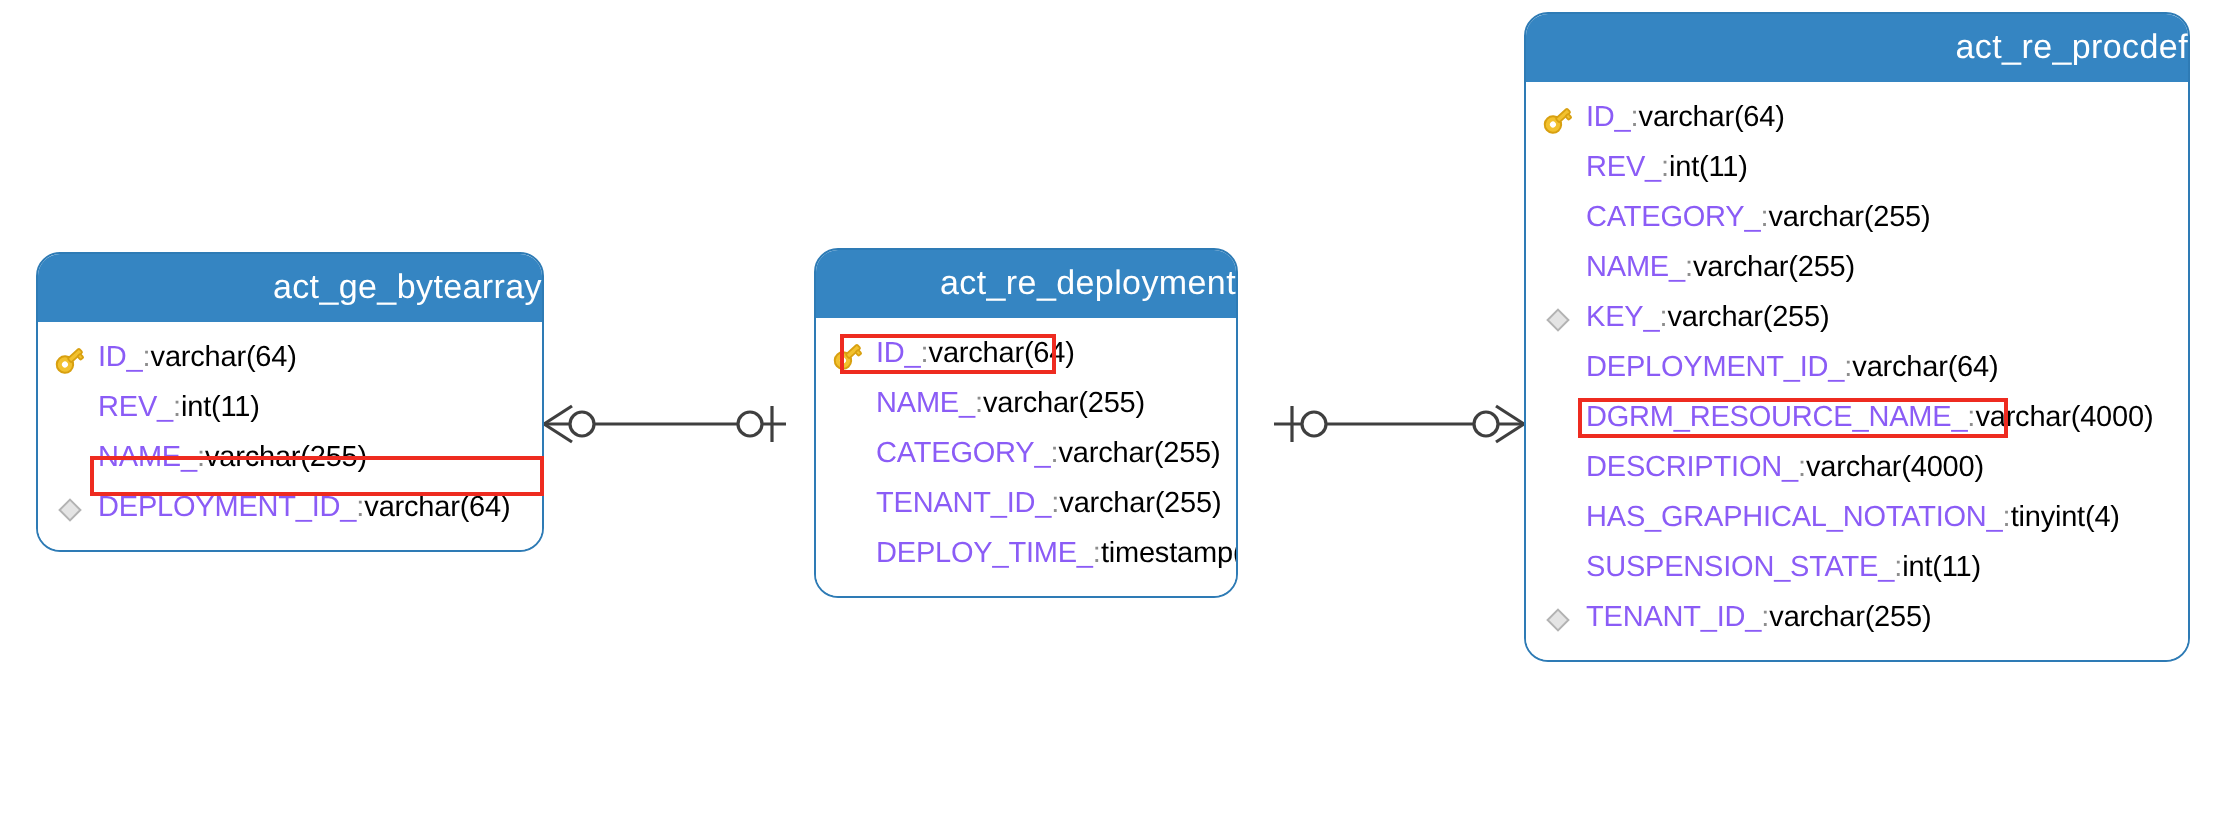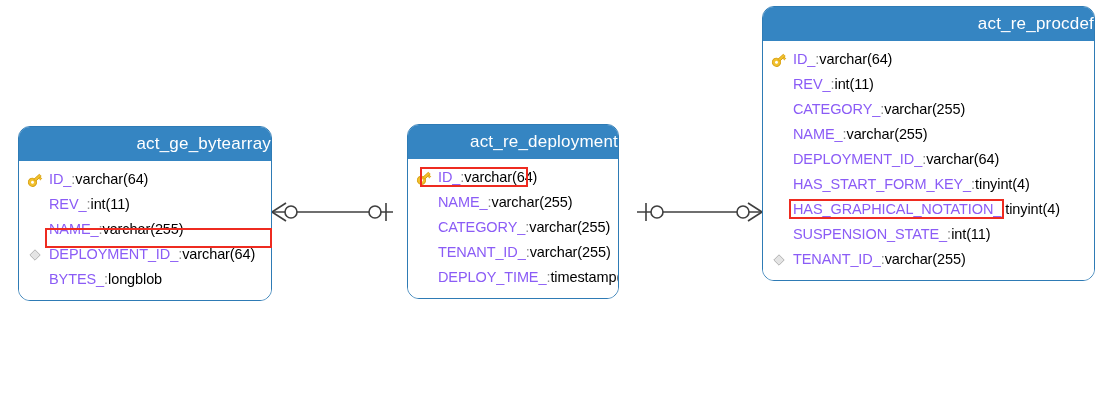--- a/index.html
+++ b/index.html
@@ -141,21 +141,20 @@
               </g>
             </svg>
           </span><span class="field-name">ID_</span><span class="field-sep">:</span><span class="field-type">varchar(64)</span></div>
         <div class="field-row"><span class="field-name">REV_</span><span class="field-sep">:</span><span class="field-type">int(11)</span></div>
         <div class="field-row"><span class="field-name">NAME_</span><span class="field-sep">:</span><span class="field-type">varchar(255)</span></div>
         <div class="field-row"><span class="marker">
             <svg width="18" height="18" viewBox="0 0 18 18">
               <polygon points="9,3.8 14.2,9 9,14.2 3.8,9" fill="#e4e4e4" stroke="#b3b3b3" stroke-width="1"></polygon>
             </svg>
           </span><span class="field-name">DEPLOYMENT_ID_</span><span class="field-sep">:</span><span class="field-type">varchar(64)</span></div>
-        <div class="field-row"><span class="field-name">BYTES_</span><span class="field-sep">:</span><span class="field-type">longblob</span></div>
       </div>
   </div>
 
   <div class="entity" id="tbl-1" style="left:393px; top:124px; width:212px;margin-left:14px;">
     <div class="entity-header">act_re_deployment</div>
     <div class="entity-body">
         <div class="field-row"><span class="marker">
             <svg width="18" height="18" viewBox="0 0 18 18">
               <g transform="rotate(-42 9 9)">
                 <circle cx="5.6" cy="9" r="4.1" fill="#f2c12e" stroke="#d8a010" stroke-width="1"></circle>
@@ -181,22 +180,28 @@
                 <circle cx="5.6" cy="9" r="4.1" fill="#f2c12e" stroke="#d8a010" stroke-width="1"></circle>
                 <circle cx="5.6" cy="9" r="1.5" fill="#ffffff"></circle>
                 <rect x="8.6" y="7.7" width="7.6" height="2.6" rx="0.6" fill="#f2c12e" stroke="#d8a010" stroke-width="0.9"></rect>
                 <rect x="13.0" y="10.1" width="1.9" height="2.4" rx="0.5" fill="#f2c12e" stroke="#d8a010" stroke-width="0.9"></rect>
               </g>
             </svg>
           </span><span class="field-name">ID_</span><span class="field-sep">:</span><span class="field-type">varchar(64)</span></div>
         <div class="field-row"><span class="field-name">REV_</span><span class="field-sep">:</span><span class="field-type">int(11)</span></div>
         <div class="field-row"><span class="field-name">CATEGORY_</span><span class="field-sep">:</span><span class="field-type">varchar(255)</span></div>
         <div class="field-row"><span class="field-name">NAME_</span><span class="field-sep">:</span><span class="field-type">varchar(255)</span></div>
+        <div class="field-row"><span class="marker">
+            <svg width="18" height="18" viewBox="0 0 18 18">
+              <polygon points="9,3.8 14.2,9 9,14.2 3.8,9" fill="#e4e4e4" stroke="#b3b3b3" stroke-width="1"></polygon>
+            </svg>
+          </span><span class="field-name">KEY_</span><span class="field-sep">:</span><span class="field-type">varchar(255)</span></div>
         <div class="field-row"><span class="field-name">DEPLOYMENT_ID_</span><span class="field-sep">:</span><span class="field-type">varchar(64)</span></div>
-        <div class="field-row"><span class="field-name">HAS_START_FORM_KEY_</span><span class="field-sep">:</span><span class="field-type">tinyint(4)</span></div>
+        <div class="field-row"><span class="field-name">DGRM_RESOURCE_NAME_</span><span class="field-sep">:</span><span class="field-type">varchar(4000)</span></div>
+        <div class="field-row"><span class="field-name">DESCRIPTION_</span><span class="field-sep">:</span><span class="field-type">varchar(4000)</span></div>
         <div class="field-row"><span class="field-name">HAS_GRAPHICAL_NOTATION_</span><span class="field-sep">:</span><span class="field-type">tinyint(4)</span></div>
         <div class="field-row"><span class="field-name">SUSPENSION_STATE_</span><span class="field-sep">:</span><span class="field-type">int(11)</span></div>
         <div class="field-row"><span class="marker">
             <svg width="18" height="18" viewBox="0 0 18 18">
               <polygon points="9,3.8 14.2,9 9,14.2 3.8,9" fill="#e4e4e4" stroke="#b3b3b3" stroke-width="1"></polygon>
             </svg>
           </span><span class="field-name">TENANT_ID_</span><span class="field-sep">:</span><span class="field-type">varchar(255)</span></div>
       </div>
   </div>
 

